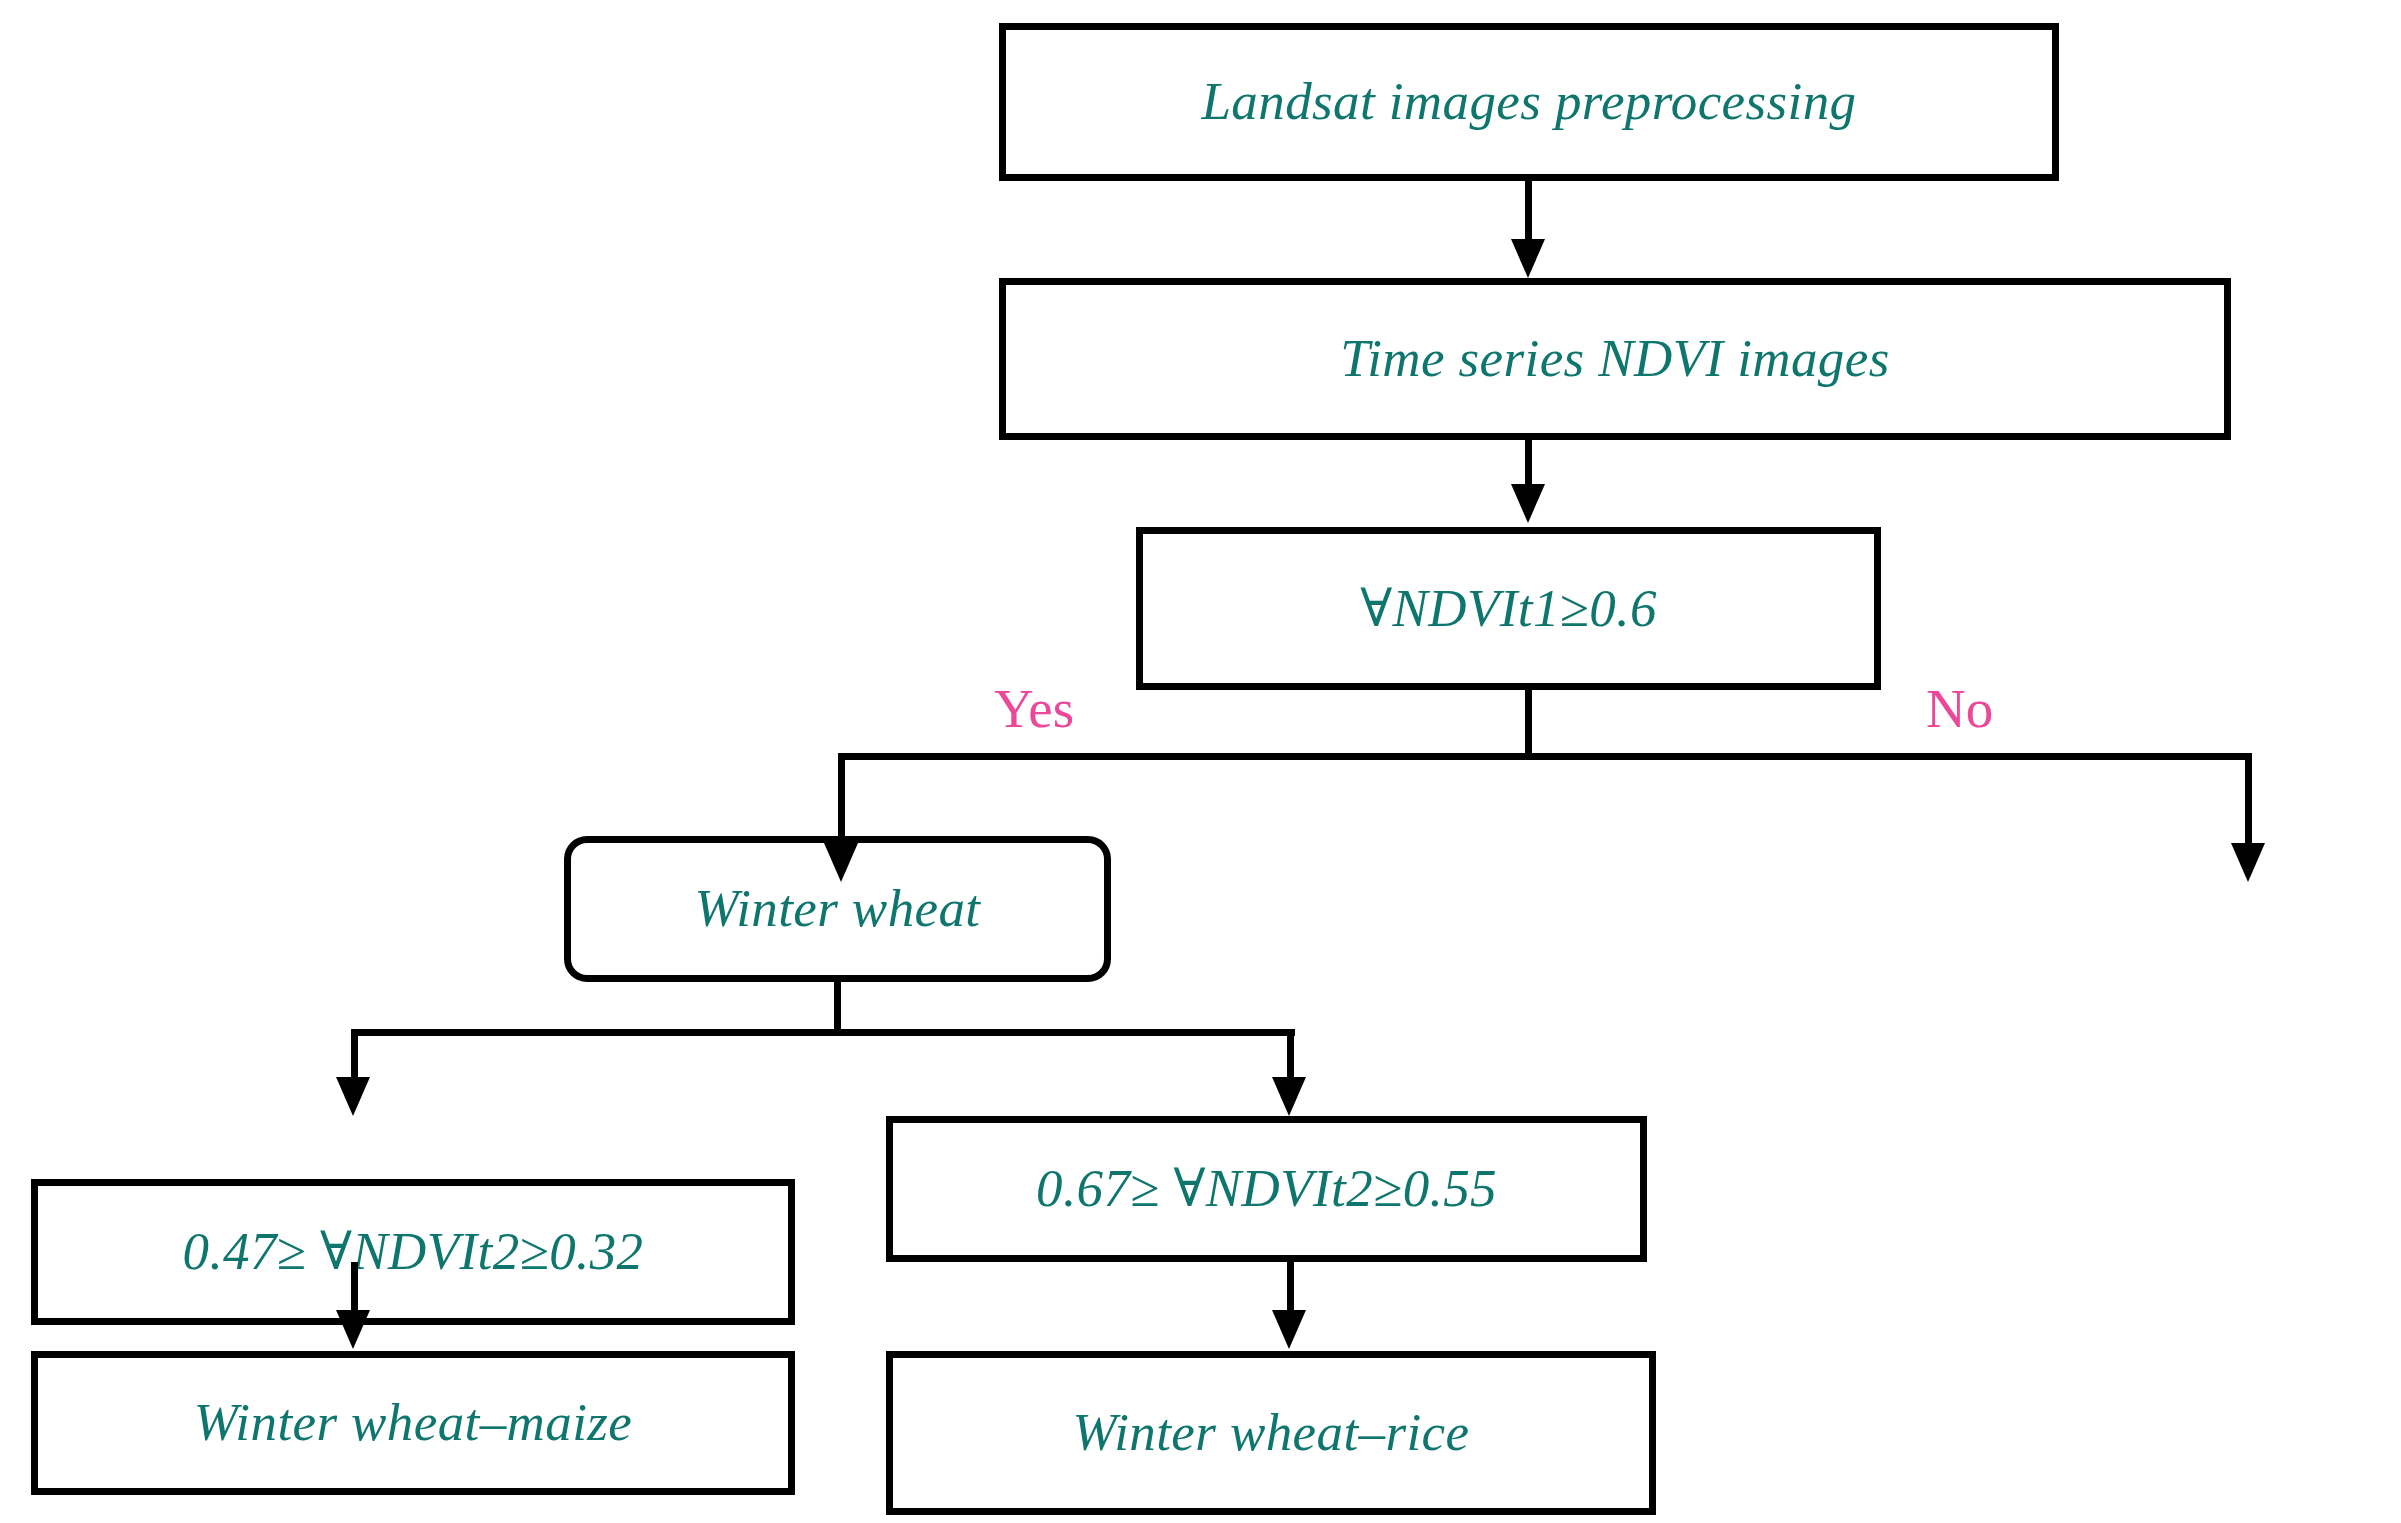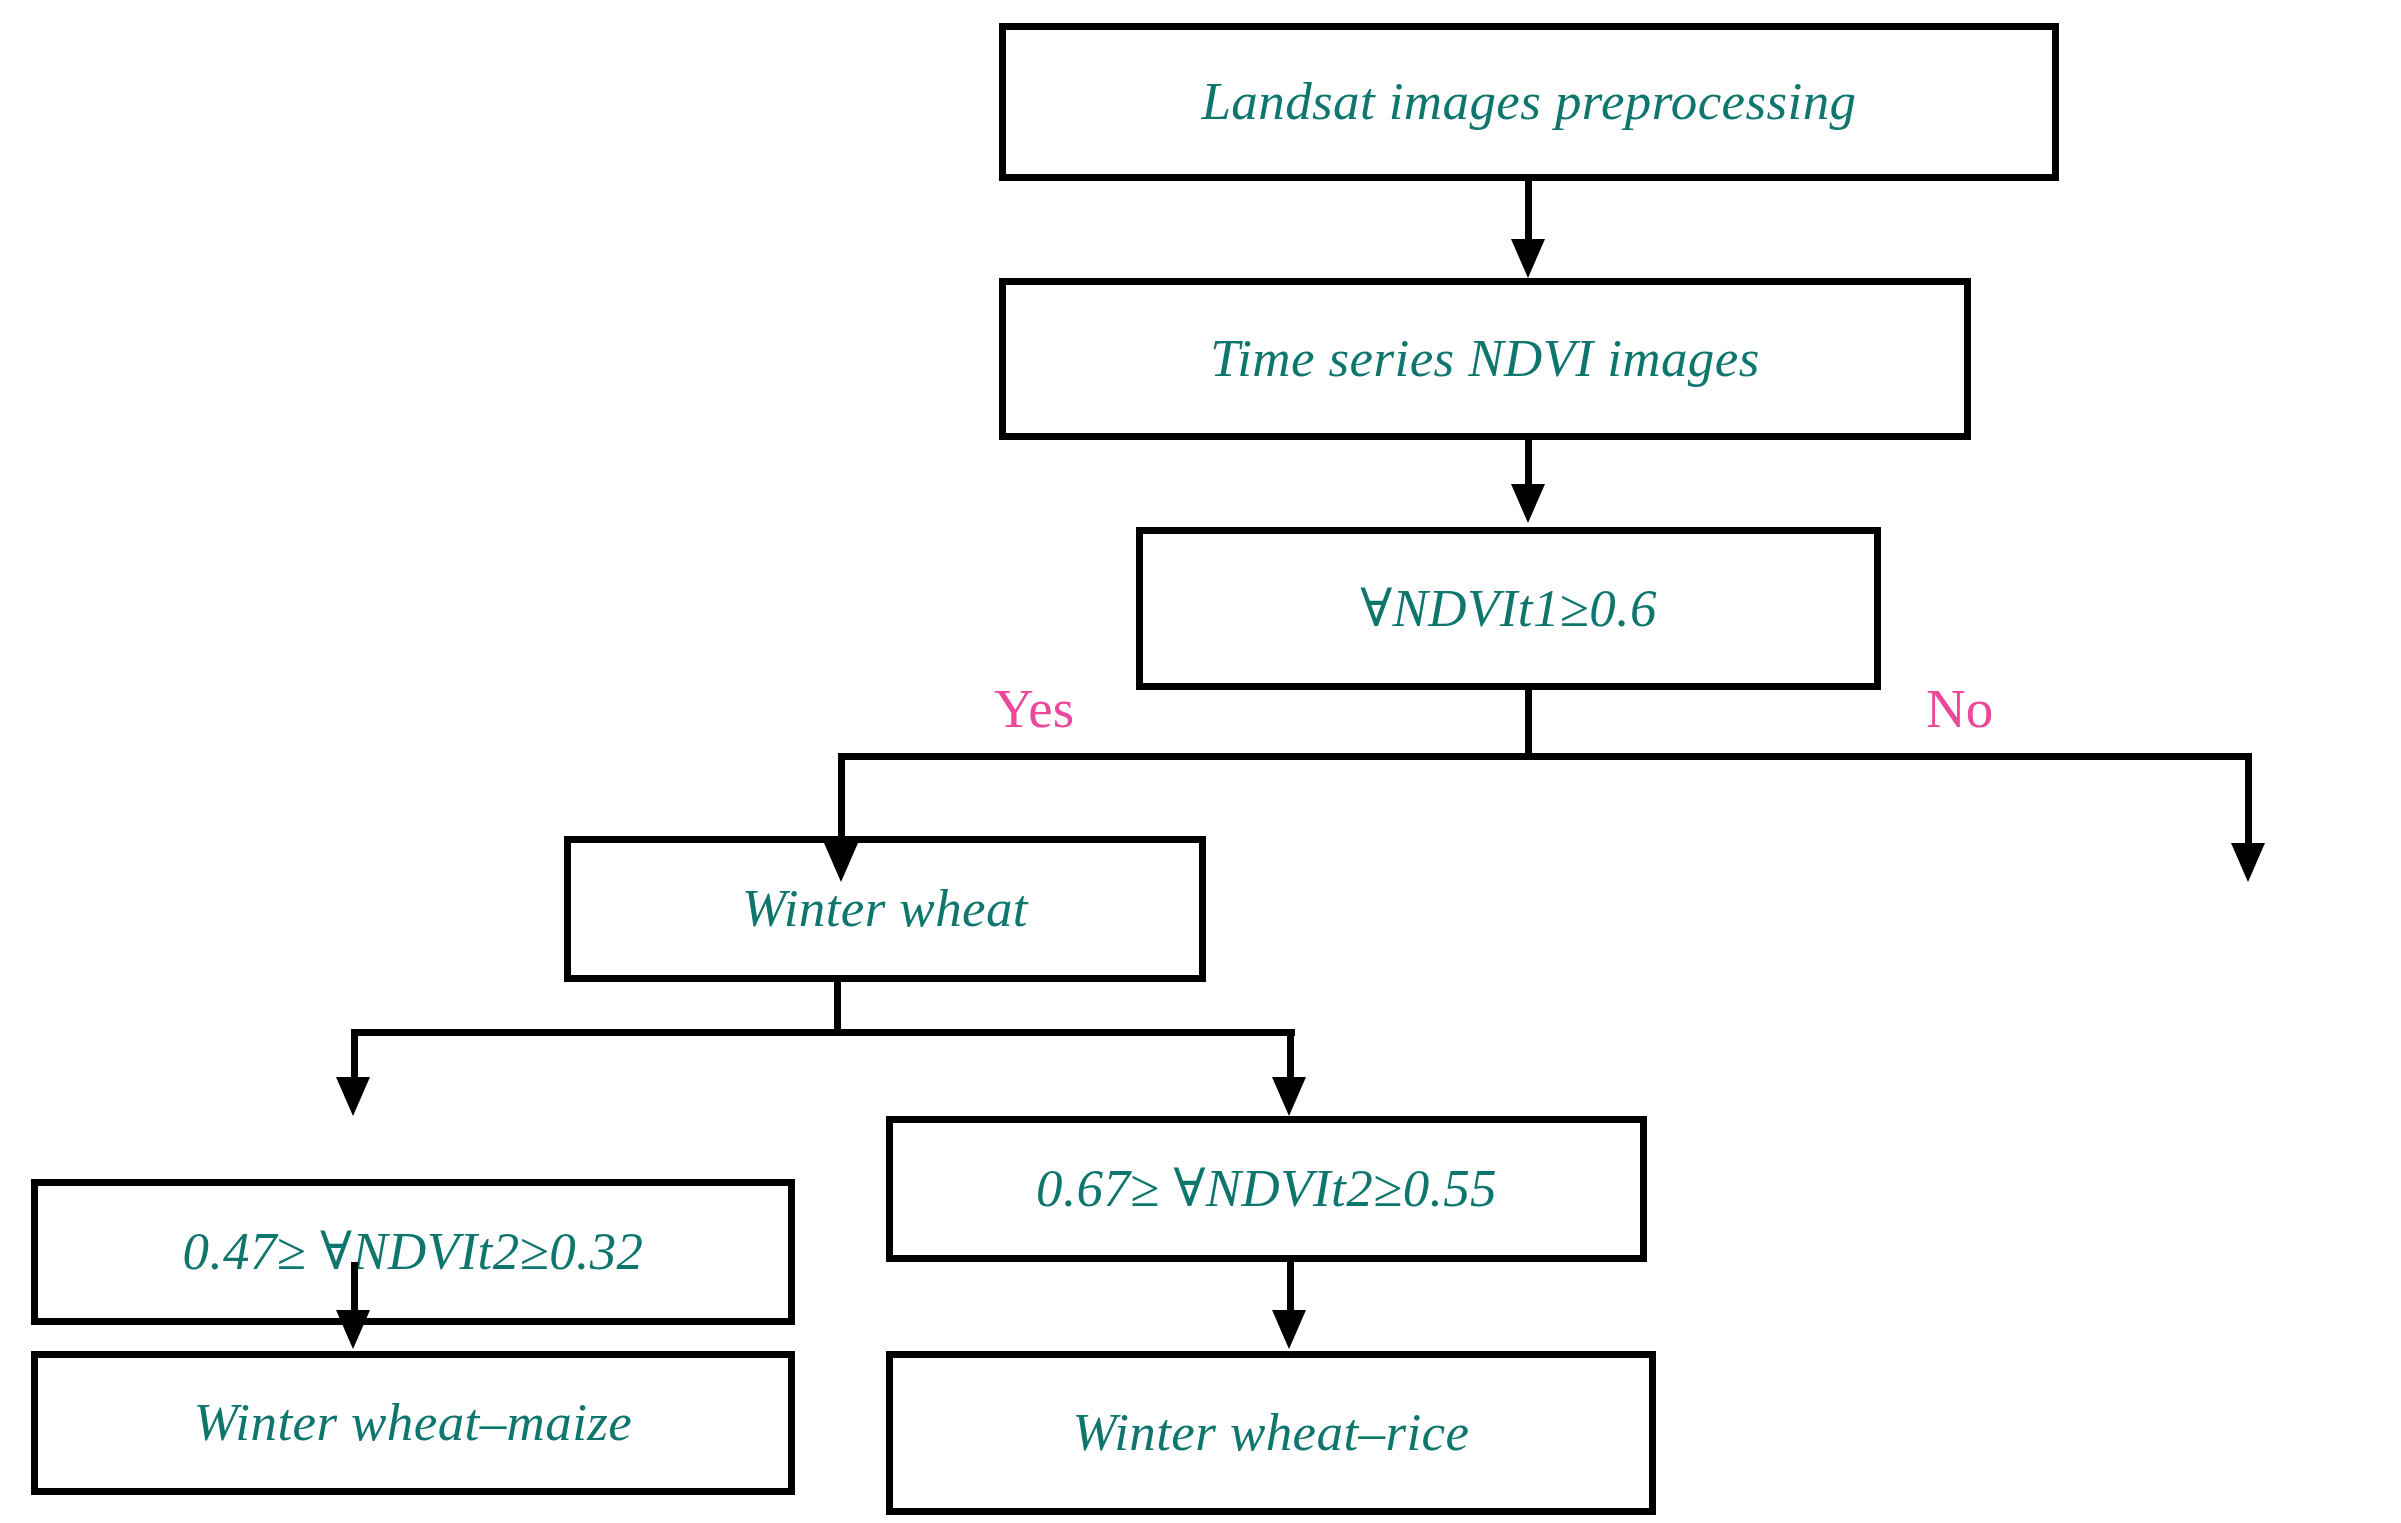--- a/index.html
+++ b/index.html
@@ -27,23 +27,23 @@
   }
   .node .label {
     font-style: italic;
     font-size: 53px;
     line-height: 1.05;
     white-space: nowrap;
     letter-spacing: 0.4px;
   }
   
   #node-preprocessing { left: 999px; top: 22.6px;   width: 1060px; height: 158px; }
-  #node-ndvi-series   { left: 999px; top: 278px;  width: 972px; height: 162px; }
+  #node-ndvi-series   { left: 999px; top: 278px;  width: 1232px; height: 162px; }
   #node-decision      { left: 1136px; top: 527px;  width: 745px;  height: 163px; align-items: center; }
-  #node-winter-wheat  { left: 564px;  top: 836px; width: 642px;  height: 146px; }
+  #node-winter-wheat  { left: 564px;  top: 836px; width: 547px;  height: 146px; border-radius: 23px; }
   #node-other-crops   { left: 1904px; top: 836px; width: 486px;  height: 146px; }
   #node-cond-maize    { left: 31px;   top: 1179px; width: 764px;  height: 146px; }
   #node-cond-rice     { left: 886px; top: 1116px; width: 761px;  height: 146px; }
   #node-wheat-maize   { left: 31px;   top: 1351px; width: 764px;  height: 144px; }
   #node-wheat-rice    { left: 886px; top: 1351px; width: 770px;  height: 164px; }
 
   
   .vline {
     position: absolute;
     background: #000000;

